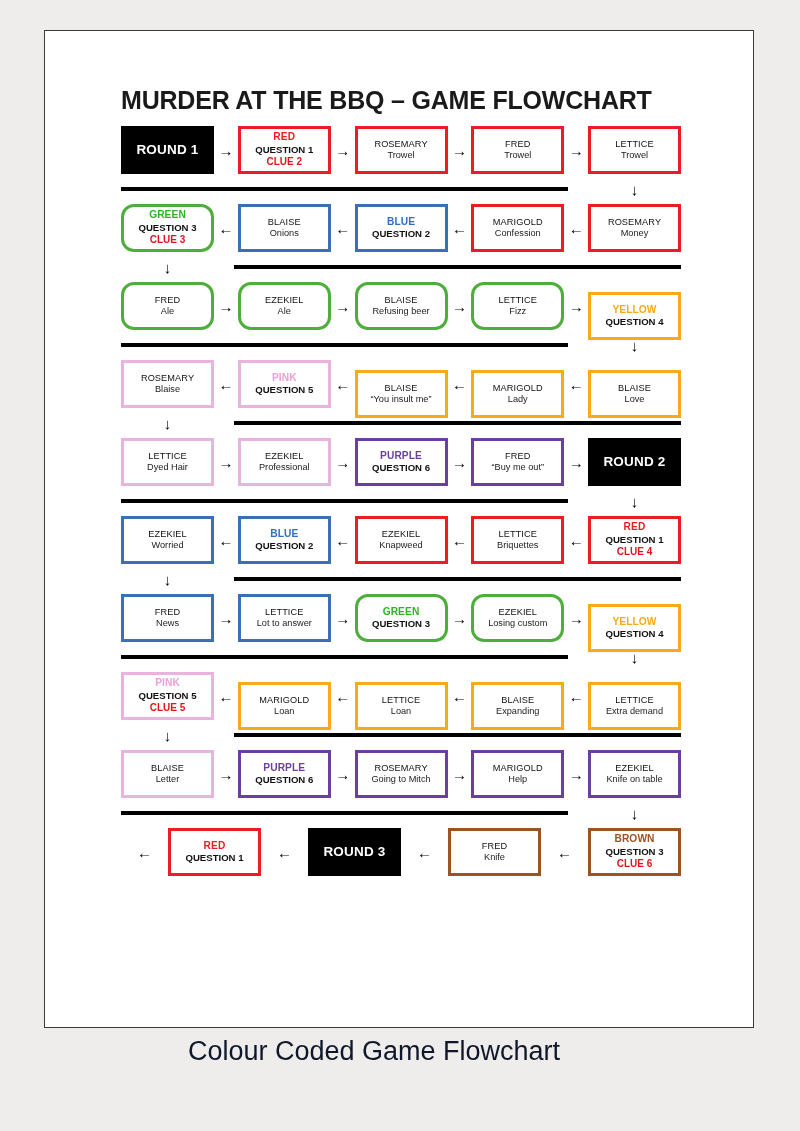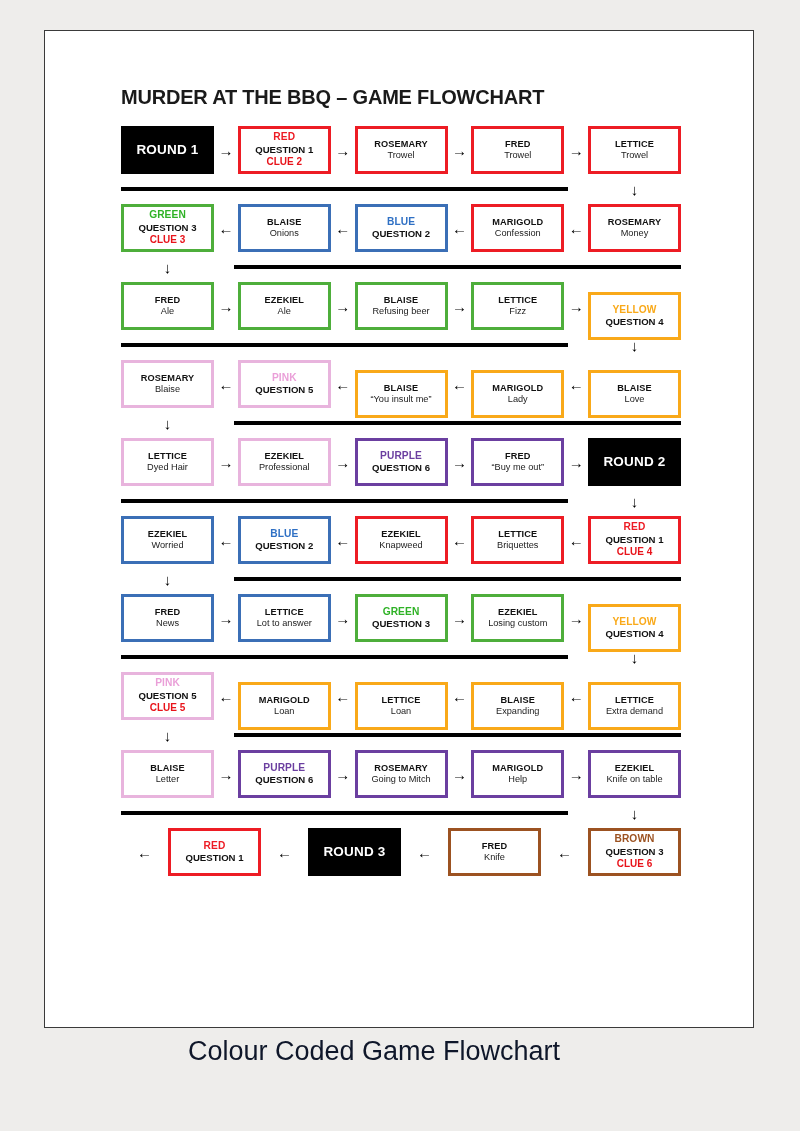--- a/index.html
+++ b/index.html
@@ -13,21 +13,21 @@
     position:absolute;
     left:44px;top:30px;
     width:710px;height:998px;
     background:#ffffff;
     border:1.5px solid #3a3a3a;
     box-sizing:border-box;
   }
   #title{
     position:absolute;
     left:76px;top:55px;
-    font-size:20px;
+    font-size:25px;
     font-weight:bold;
     letter-spacing:-0.2px;
     color:#1a1a1a;
     white-space:nowrap;
     text-align:right;
   }
   #flow{
     position:absolute;
     left:76px;top:95px;
     width:560px;
@@ -55,31 +55,31 @@
   .gap{
     flex:1 1 auto;
     display:flex;
     align-items:center;
     justify-content:center;
     font-size:15px;
     font-weight:bold;
     color:#000;
     line-height:1;
   }
-  .l1{font-size:9.2px;font-weight:bold;letter-spacing:.1px;line-height:1.25;color:#111;}
+  .l1{font-size:9.2px;font-weight:normal;letter-spacing:.1px;line-height:1.25;color:#111;}
   .l2{font-size:9.2px;line-height:1.25;color:#222;}
   .l3{font-size:10px;font-weight:bold;line-height:1.25;color:#e8131a;}
   .big .l1{font-size:13.5px;font-weight:bold;color:#ffffff;letter-spacing:.2px;}
   .big .l2{font-size:13.5px;font-weight:bold;color:#ffffff;letter-spacing:.2px;}
   .q .l1{font-size:10.2px;font-weight:bold;}
   .q .l2{font-size:9.6px;font-weight:bold;color:#111;}
 
   
   .c-red{border-color:#ed1c24;}
-  .c-green{border-color:#4eae3b;}
+  .c-green{border-color:#4eae3b;border-radius:13px;}
   .c-blue{border-color:#3b6fb6;}
   .c-orange{border-color:#f9a919;margin-top:20px;}
   .c-pink{border-color:#e8b4dd;}
   .c-purple{border-color:#6b3fa0;}
   .c-brown{border-color:#9c5221;}
   .c-black{border-color:#000000;background:#000000;}
 
   .t-red{color:#ed1c24;}
   .t-green{color:#2fb226;}
   .t-blue{color:#2f70c4;}

